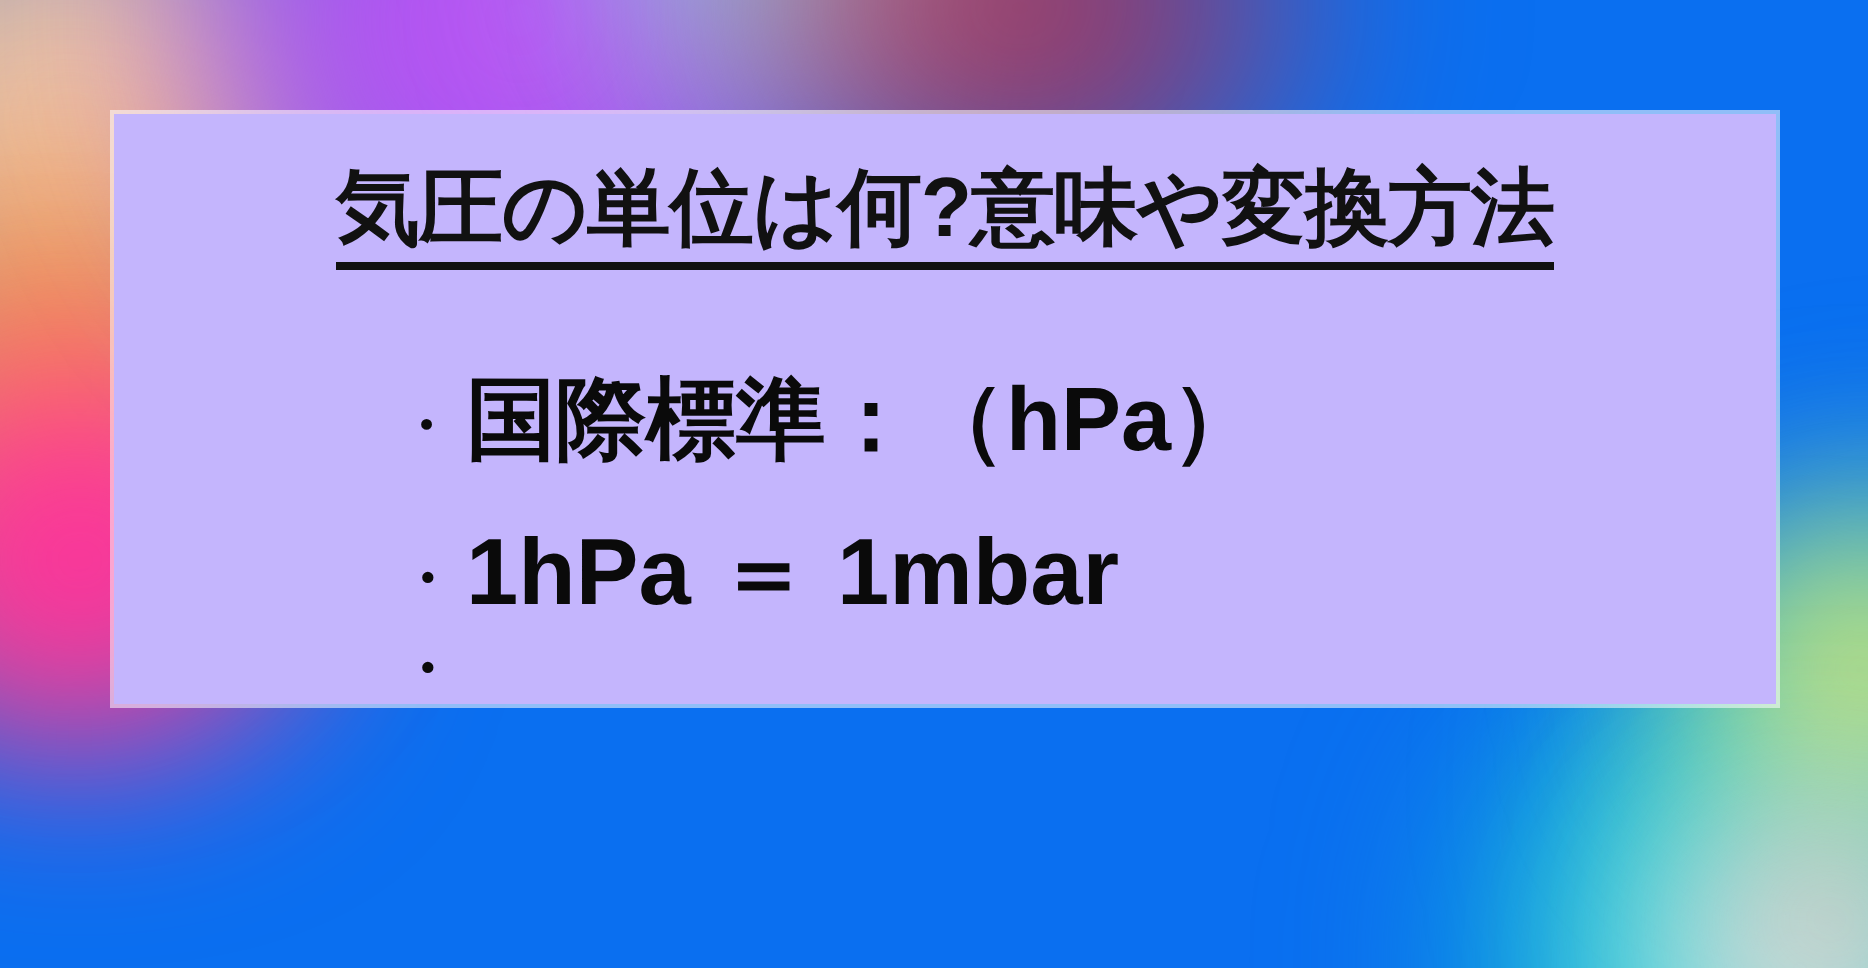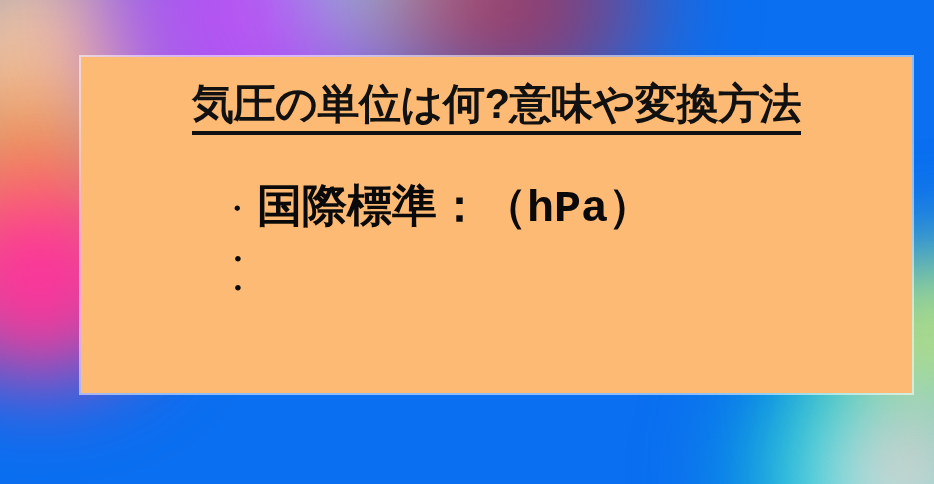--- a/index.html
+++ b/index.html
@@ -123,26 +123,25 @@
     height: 120px;
     background: radial-gradient(circle at 50% 50%, rgba(255,160,150,0.75) 0%, rgba(255,170,160,0.4) 48%, rgba(255,180,170,0) 78%);
   }
 
   
   .card {
     position: absolute;
     left: 57px;
     top: 57px;
     width: 831px;
-    height: 336px;
-    background: #fdba74;
+    height: 295px;
+    background: #c4b5fd;
     box-shadow: 0 0 0 2px rgba(255,255,255,0.55);
     box-sizing: border-box;
     overflow: hidden;
-    margin-left: 24px;
   }
 
   .card-title {
     position: absolute;
     left: 0;
     right: 0;
     top: 25px;
     text-align: center;
     font-size: 42px;
     font-weight: bold;
@@ -182,21 +181,20 @@
     width: 34px;
     flex: 0 0 34px;
     font-size: 0.62em;
     line-height: 1;
     position: relative;
     top: -0.12em;
   }
 
   .bullet-text {
     display: inline-block;
-    font-family: Liberation Mono, monospace;
   }
 </style>
 </head>
 <body>
 
 <div id="stage">
 
   <div class="bg-base"></div>
   <div class="bg-blob blob-peach2"></div>
   <div class="bg-blob blob-orange"></div>
@@ -218,20 +216,21 @@
 
     <div class="bullet-list">
 
       <div class="bullet-row r1">
         <span class="bullet-mark">・</span>
         <span class="bullet-text">国際標準：（hPa）</span>
       </div>
 
       <div class="bullet-row r2">
         <span class="bullet-mark">・</span>
+        <span class="bullet-text">1hPa ＝ 1mbar</span>
       </div>
 
       <div class="bullet-row r3">
         <span class="bullet-mark">・</span>
       </div>
 
     </div>
 
   </div>
 

